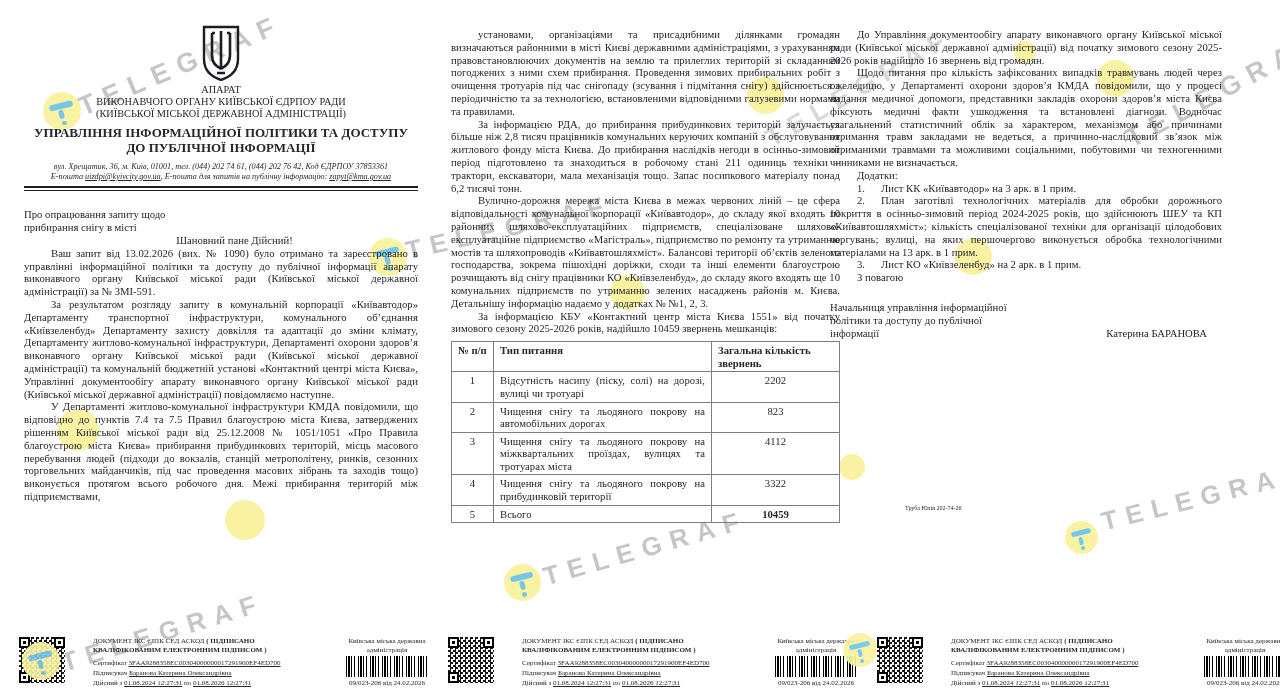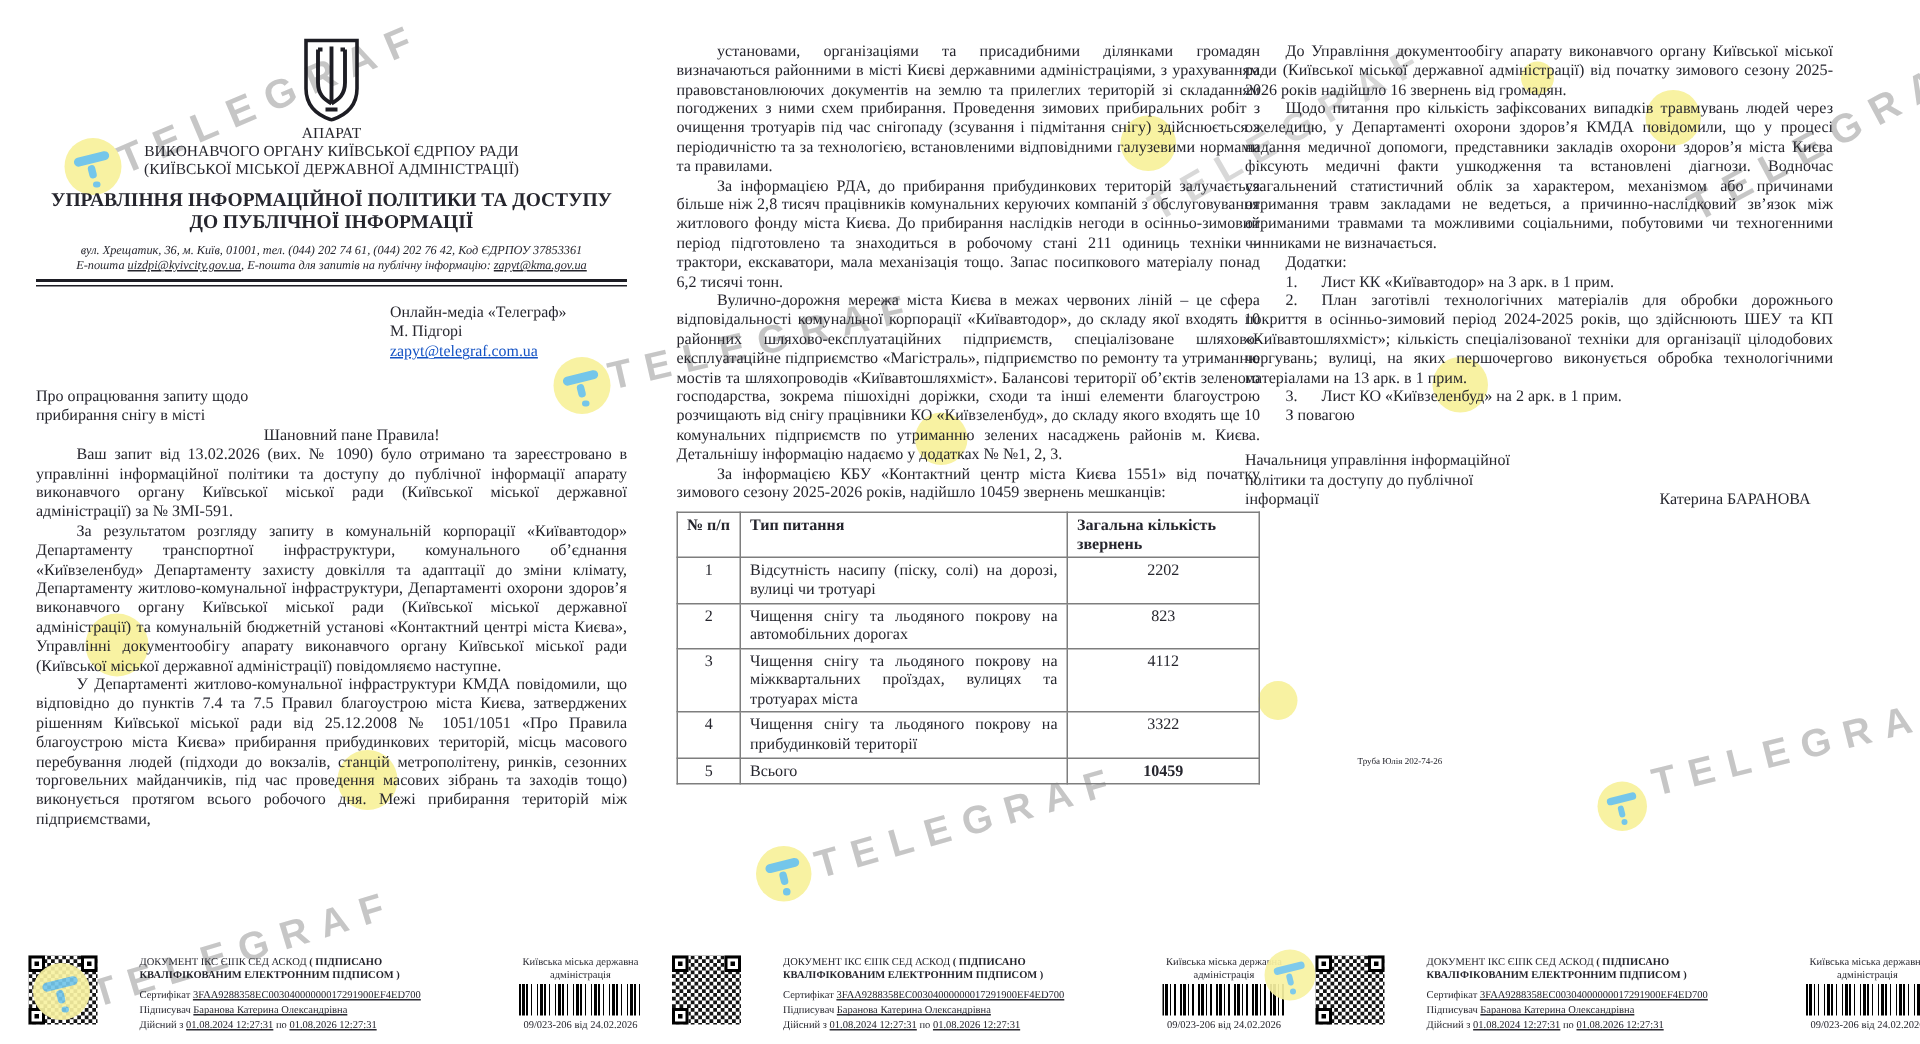--- a/index.html
+++ b/index.html
@@ -128,30 +128,25 @@
     <div class="h-center org">(КИЇВСЬКОЇ МІСЬКОЇ ДЕРЖАВНОЇ АДМІНІСТРАЦІЇ)</div>
     <div class="h-center dept">
       <div>УПРАВЛІННЯ ІНФОРМАЦІЙНОЇ ПОЛІТИКИ ТА ДОСТУПУ</div>
       <div>ДО ПУБЛІЧНОЇ ІНФОРМАЦІЇ</div>
     </div>
     <div class="h-center addr">
       <div>вул. Хрещатик, 36, м. Київ, 01001, тел. (044) 202 74 61, (044) 202 76 42, Код ЄДРПОУ 37853361</div>
       <div><span>Е-пошта </span><span class="em">uizdpi@kyivcity.gov.ua</span><span>, Е-пошта для запитів на публічну інформацію: </span><span class="em">zapyt@kma.gov.ua</span></div>
     </div>
     <div class="rule"></div>
-    <div class="recipient">
-      <div>Онлайн-медіа «Телеграф»</div>
-      <div>М. Підгорі</div>
-      <div><span class="link">zapyt@telegraf.com.ua</span></div>
-    </div>
     <div class="subject">
       <div style="text-indent:0;">Про опрацювання запиту щодо</div>
       <div style="text-indent:0;">прибирання снігу в місті</div>
     </div>
-    <p class="salutation">Шановний пане Правила!</p>
+    <p class="salutation">Шановний пане Дійсний!</p>
     <p class="body-par">Ваш запит від 13.02.2026 (вих. № 1090) було отримано та зареєстровано в управлінні інформаційної політики та доступу до публічної інформації апарату виконавчого органу Київської міської ради (Київської міської державної адміністрації) за № ЗМІ-591.</p>
     <p class="par">За результатом розгляду запиту в комунальній корпорації «Київавтодор» Департаменту транспортної інфраструктури, комунального об’єднання «Київзеленбуд» Департаменту захисту довкілля та адаптації до зміни клімату, Департаменту житлово-комунальної інфраструктури, Департаменті охорони здоров’я виконавчого органу Київської міської ради (Київської міської державної адміністрації) та комунальній бюджетній установі «Контактний центрі міста Києва», Управлінні документообігу апарату виконавчого органу Київської міської ради (Київської міської державної адміністрації) повідомляємо наступне.</p>
     <p class="par">У Департаменті житлово-комунальної інфраструктури КМДА повідомили, що відповідно до пунктів 7.4 та 7.5 Правил благоустрою міста Києва, затверджених рішенням Київської міської ради від 25.12.2008 № 1051/1051 «Про Правила благоустрою міста Києва» прибирання прибудинкових територій, місць масового перебування людей (підходи до вокзалів, станцій метрополітену, ринків, сезонних торговельних майданчиків, під час проведення масових зібрань та заходів тощо) виконується протягом всього робочого дня. Межі прибирання територій між підприємствами,</p>
   </div>
 
   <div class="page p2">
     <p class="par">установами, організаціями та присадибними ділянками громадян визначаються районними в місті Києві державними адміністраціями, з урахуванням правовстановлюючих документів на землю та прилеглих територій зі складанням погоджених з ними схем прибирання. Проведення зимових прибиральних робіт з очищення тротуарів під час снігопаду (зсування і підмітання снігу) здійснюється з періодичністю та за технологією, встановленими відповідними галузевими нормами та правилами.</p>
     <p class="par">За інформацією РДА, до прибирання прибудинкових територій залучається більше ніж 2,8 тисяч працівників комунальних керуючих компаній з обслуговування житлового фонду міста Києва. До прибирання наслідків негоди в осінньо-зимовий період підготовлено та знаходиться в робочому стані 211 одиниць техніки – трактори, екскаватори, мала механізація тощо. Запас посипкового матеріалу понад 6,2 тисячі тонн.</p>
     <p class="par">Вулично-дорожня мережа міста Києва в межах червоних ліній – це сфера відповідальності комунальної корпорації «Київавтодор», до складу якої входять 10 районних шляхово-експлуатаційних підприємств, спеціалізоване шляхово-експлуатаційне підприємство «Магістраль», підприємство по ремонту та утриманню мостів та шляхопроводів «Київавтошляхміст». Балансові території об’єктів зеленого господарства, зокрема пішохідні доріжки, сходи та інші елементи благоустрою розчищають від снігу працівники КО «Київзеленбуд», до складу якого входять ще 10 комунальних підприємств по утриманню зелених насаджень районів м. Києва. Детальнішу інформацію надаємо у додатках № №1, 2, 3.</p>
     <p class="par">За інформацією КБУ «Контактний центр міста Києва 1551» від початку зимового сезону 2025-2026 років, надійшло 10459 звернень мешканців:</p>

